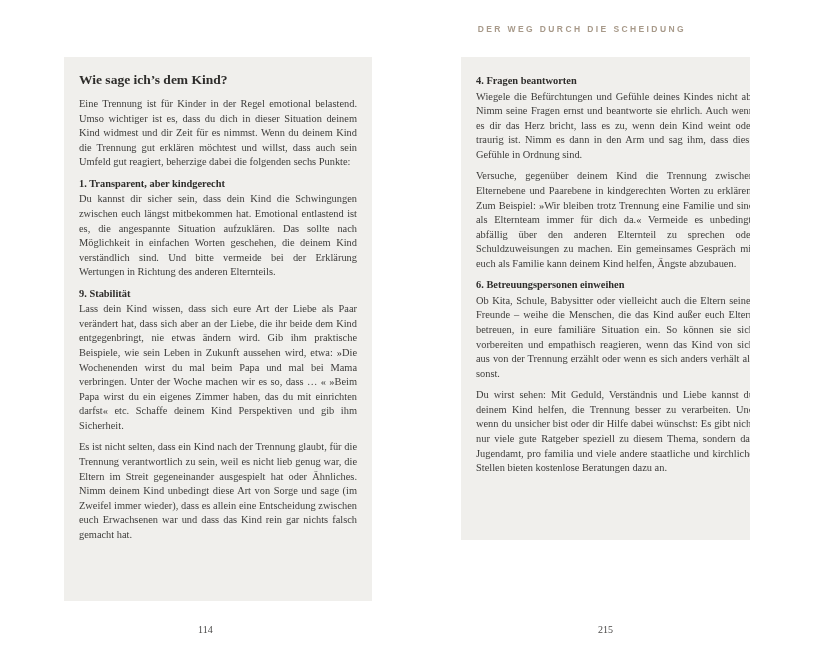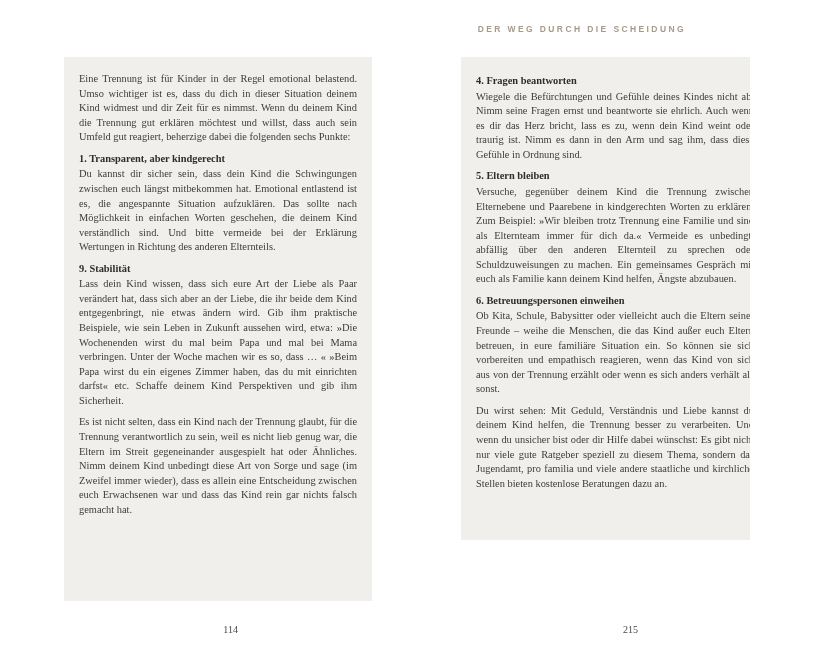--- a/index.html
+++ b/index.html
@@ -60,52 +60,52 @@
     font-weight: bold;
     color: #2e2d2b;
     margin-top: 2px;
     margin-bottom: 1px;
   }
 
   .page-number {
     position: absolute;
     top: 624px;
     width: 40px;
-    text-align: right;
+    text-align: left;
     font-size: 10px;
     color: #4a4948;
   }
   .page-number-left  { left: 198px; }
   .page-number-right { left: 598px; }
 </style>
 </head>
 <body>
 
 <div class="spread">
 
   <div class="running-header">DER WEG DURCH DIE SCHEIDUNG</div>
 
   <div class="panel panel-left">
+    <div class="chapter-title">Wie sage ich’s dem Kind?</div>
 
     <p>Eine Trennung ist für Kinder in der Regel emotional belastend. Umso wichtiger ist es, dass du dich in dieser Situation deinem Kind widmest und dir Zeit für es nimmst. Wenn du deinem Kind die Trennung gut erklären möchtest und willst, dass auch sein Umfeld gut reagiert, beherzige dabei die folgenden sechs Punkte:</p>
 
     <h3>1. Transparent, aber kindgerecht</h3>
     <p>Du kannst dir sicher sein, dass dein Kind die Schwingungen zwischen euch längst mitbekommen hat. Emotional entlastend ist es, die angespannte Situation aufzuklären. Das sollte nach Möglichkeit in einfachen Worten geschehen, die deinem Kind verständlich sind. Und bitte vermeide bei der Erklärung Wertungen in Richtung des anderen Elternteils.</p>
 
     <h3>9. Stabilität</h3>
     <p>Lass dein Kind wissen, dass sich eure Art der Liebe als Paar verändert hat, dass sich aber an der Liebe, die ihr beide dem Kind entgegenbringt, nie etwas ändern wird. Gib ihm praktische Beispiele, wie sein Leben in Zukunft aussehen wird, etwa: »Die Wochenenden wirst du mal beim Papa und mal bei Mama verbringen. Unter der Woche machen wir es so, dass … « »Beim Papa wirst du ein eigenes Zimmer haben, das du mit einrichten darfst« etc. Schaffe deinem Kind Perspektiven und gib ihm Sicherheit.</p>
 
     <p>Es ist nicht selten, dass ein Kind nach der Trennung glaubt, für die Trennung verantwortlich zu sein, weil es nicht lieb genug war, die Eltern im Streit gegeneinander ausgespielt hat oder Ähnliches. Nimm deinem Kind unbedingt diese Art von Sorge und sage (im Zweifel immer wieder), dass es allein eine Entscheidung zwischen euch Erwachsenen war und dass das Kind rein gar nichts falsch gemacht hat.</p>
   </div>
 
   <div class="panel panel-right">
     <h3>4. Fragen beantworten</h3>
     <p>Wiegele die Befürchtungen und Gefühle deines Kindes nicht ab. Nimm seine Fragen ernst und beantworte sie ehrlich. Auch wenn es dir das Herz bricht, lass es zu, wenn dein Kind weint oder traurig ist. Nimm es dann in den Arm und sag ihm, dass diese Gefühle in Ordnung sind.</p>
 
-    <h3>5. Eltern bleiben</h3>
     <p>Versuche, gegenüber deinem Kind die Trennung zwischen Elternebene und Paarebene in kindgerechten Worten zu erklären. Zum Beispiel: »Wir bleiben trotz Trennung eine Familie und sind als Elternteam immer für dich da.« Vermeide es unbedingt, abfällig über den anderen Elternteil zu sprechen oder Schuldzuweisungen zu machen. Ein gemeinsames Gespräch mit euch als Familie kann deinem Kind helfen, Ängste abzubauen.</p>
 
     <h3>6. Betreuungspersonen einweihen</h3>
     <p>Ob Kita, Schule, Babysitter oder vielleicht auch die Eltern seiner Freunde – weihe die Menschen, die das Kind außer euch Eltern betreuen, in eure familiäre Situation ein. So können sie sich vorbereiten und empathisch reagieren, wenn das Kind von sich aus von der Trennung erzählt oder wenn es sich anders verhält als sonst.</p>
 
     <p>Du wirst sehen: Mit Geduld, Verständnis und Liebe kannst du deinem Kind helfen, die Trennung besser zu verarbeiten. Und wenn du unsicher bist oder dir Hilfe dabei wünschst: Es gibt nicht nur viele gute Ratgeber speziell zu diesem Thema, sondern das Jugendamt, pro familia und viele andere staatliche und kirchliche Stellen bieten kostenlose Beratungen dazu an.</p>
   </div>
 
   <div class="page-number page-number-left">114</div>
 

